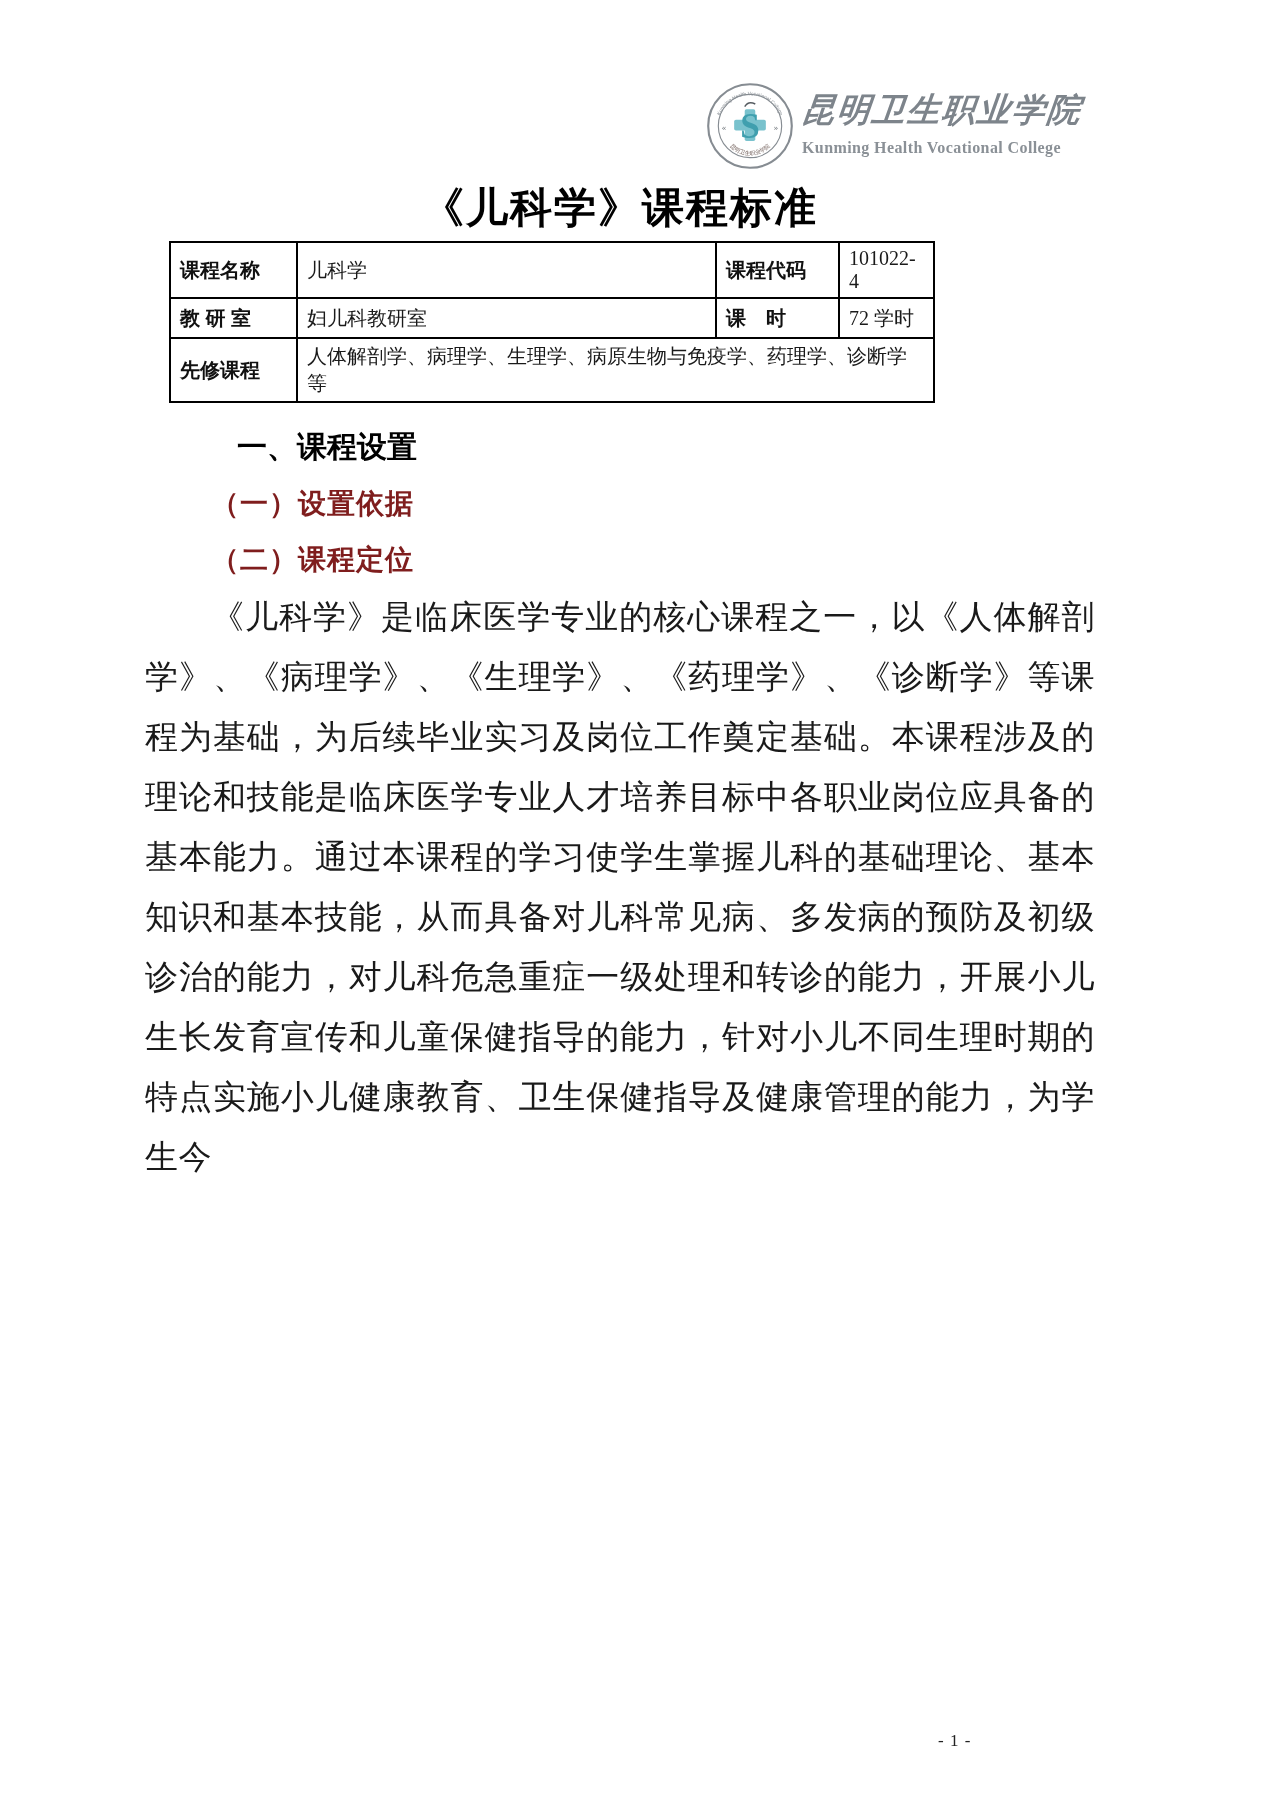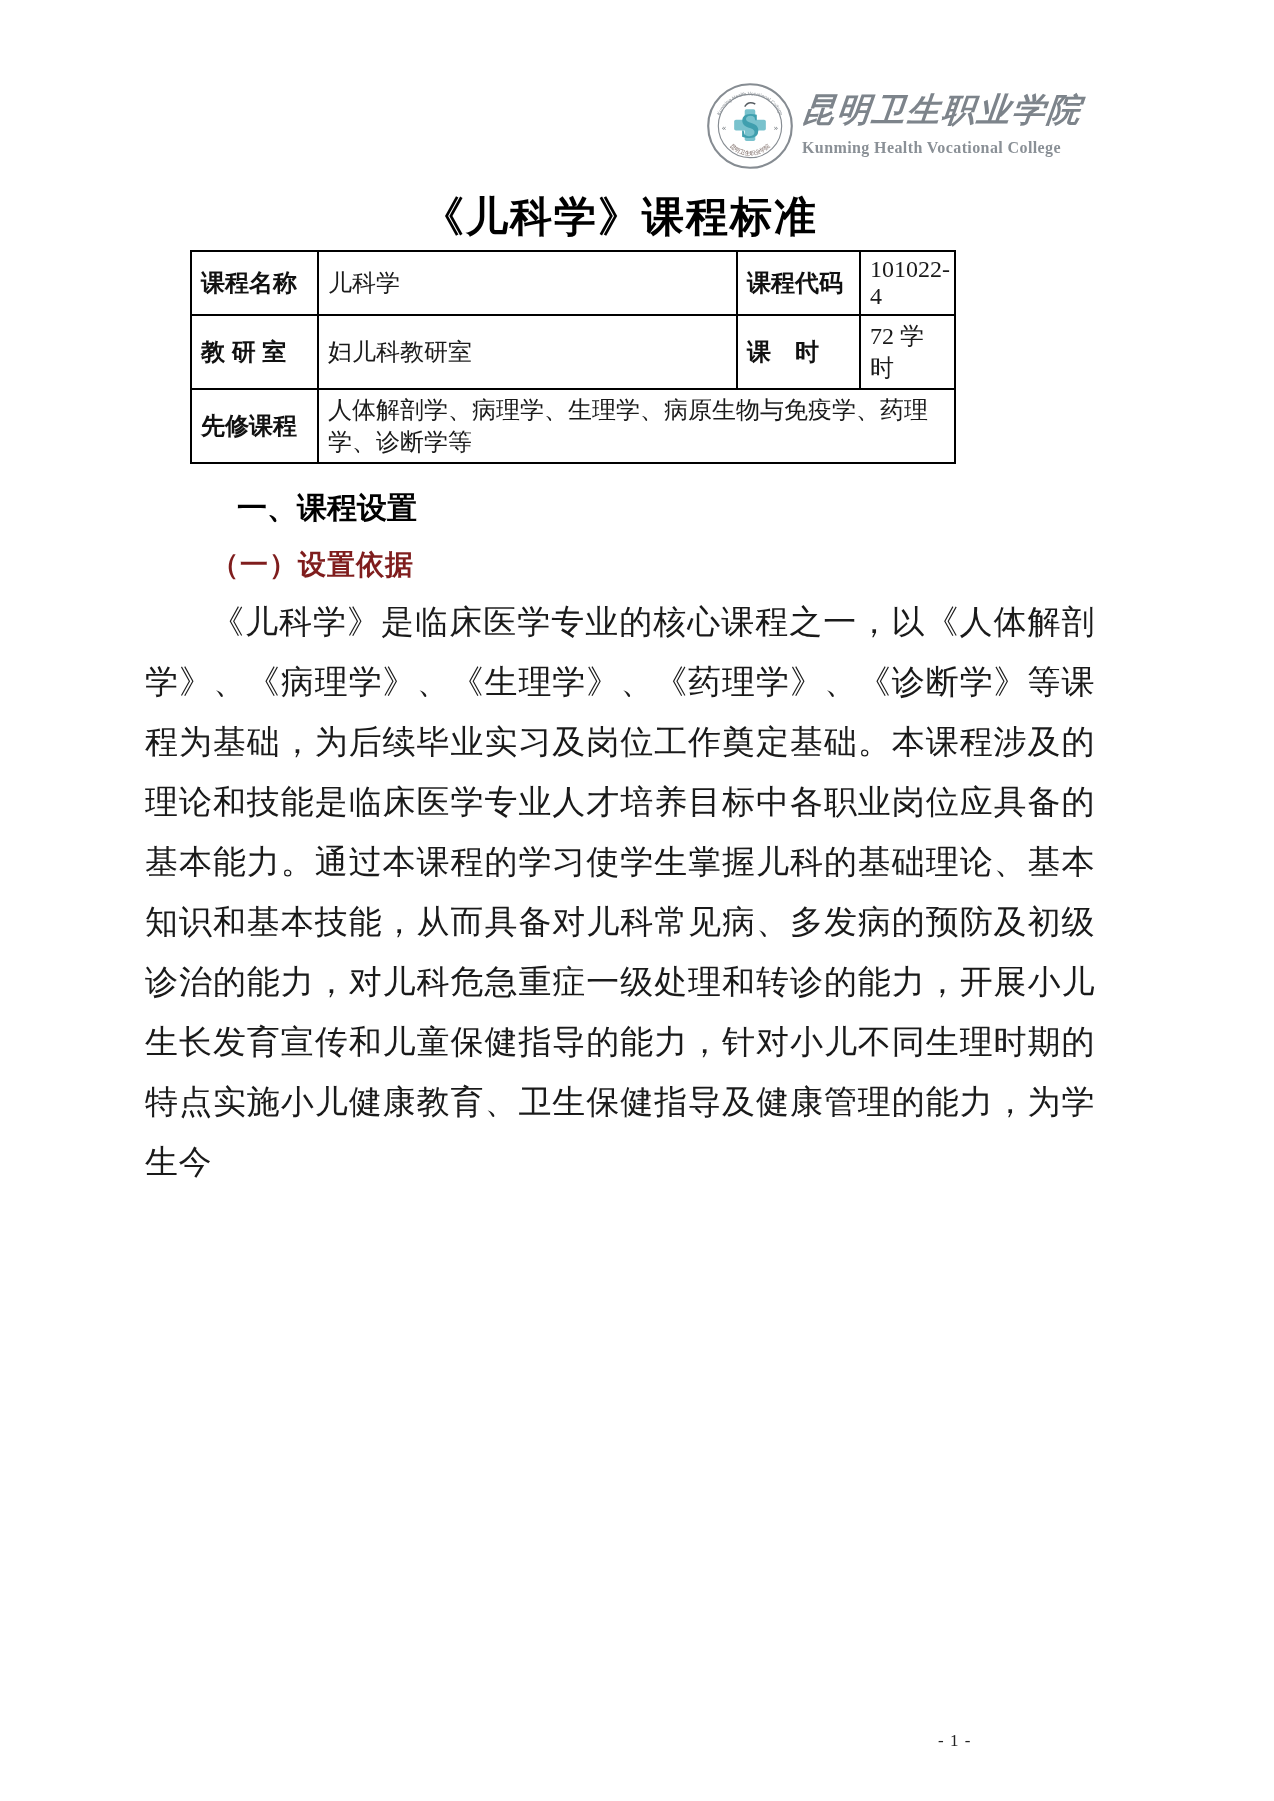--- a/index.html
+++ b/index.html
@@ -26,36 +26,36 @@
   }
   .college-en {
     margin-top:6px;
     font-family:"Liberation Serif", serif;
     font-size:16px; font-weight:bold;
     color:#8a9096; letter-spacing:0.4px;
     white-space:nowrap;
   }
 
   
-  .content { position:absolute; left:145px; top:192px; width:950px; }
+  .content { position:absolute; left:145px; top:183px; width:950px; }
 
   .doc-title {
     text-align:center;
     font-family:"Liberation Sans", sans-serif;
     font-size:42px; font-weight:bold;
     letter-spacing:2px; color:#000;
     line-height:1.2;
   }
 
   
   table.info {
     border-collapse:collapse; table-layout:fixed;
-    margin:8px 0 0 45px;
+    margin:8px 0 0 24px;
     width:764px;
-    font-size:24px;
+    font-size:20px;
   }
   table.info td {
     border:2px solid #000;
     padding:4px 9px;
     vertical-align:middle;
     overflow:hidden;
   }
   td.lbl {
     font-family:"Liberation Sans", sans-serif;
     font-weight:bold;
@@ -159,19 +159,20 @@
           <td class="lbl">先修课程</td>
           <td class="val" colspan="3">人体解剖学、病理学、生理学、病原生物与免疫学、药理学、诊断学等</td>
         </tr>
       </tbody>
     </table>
 
     <div class="h1">一、课程设置</div>
 
     <div class="h2">（一）设置依据</div>
 
+    <div class="h2">（二）课程定位</div>
     <div class="para">《儿科学》是临床医学专业的核心课程之一，以《人体解剖学》、《病理学》、《生理学》、《药理学》、《诊断学》等课程为基础，为后续毕业实习及岗位工作奠定基础。本课程涉及的理论和技能是临床医学专业人才培养目标中各职业岗位应具备的基本能力。通过本课程的学习使学生掌握儿科的基础理论、基本知识和基本技能，从而具备对儿科常见病、多发病的预防及初级诊治的能力，对儿科危急重症一级处理和转诊的能力，开展小儿生长发育宣传和儿童保健指导的能力，针对小儿不同生理时期的特点实施小儿健康教育、卫生保健指导及健康管理的能力，为学生今</div>
 
   </div>
 
   <div class="page-num">- 1 -</div>
 
 </div>
 
 </body></html>

